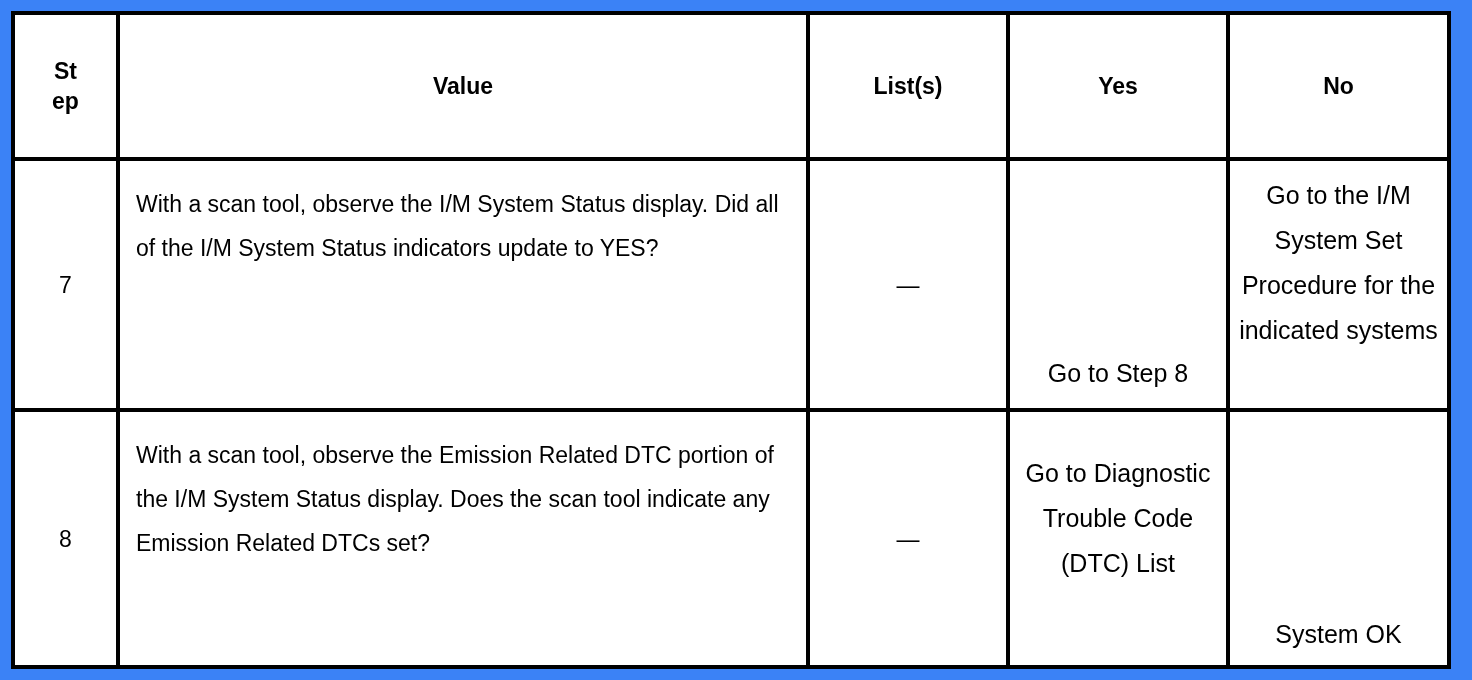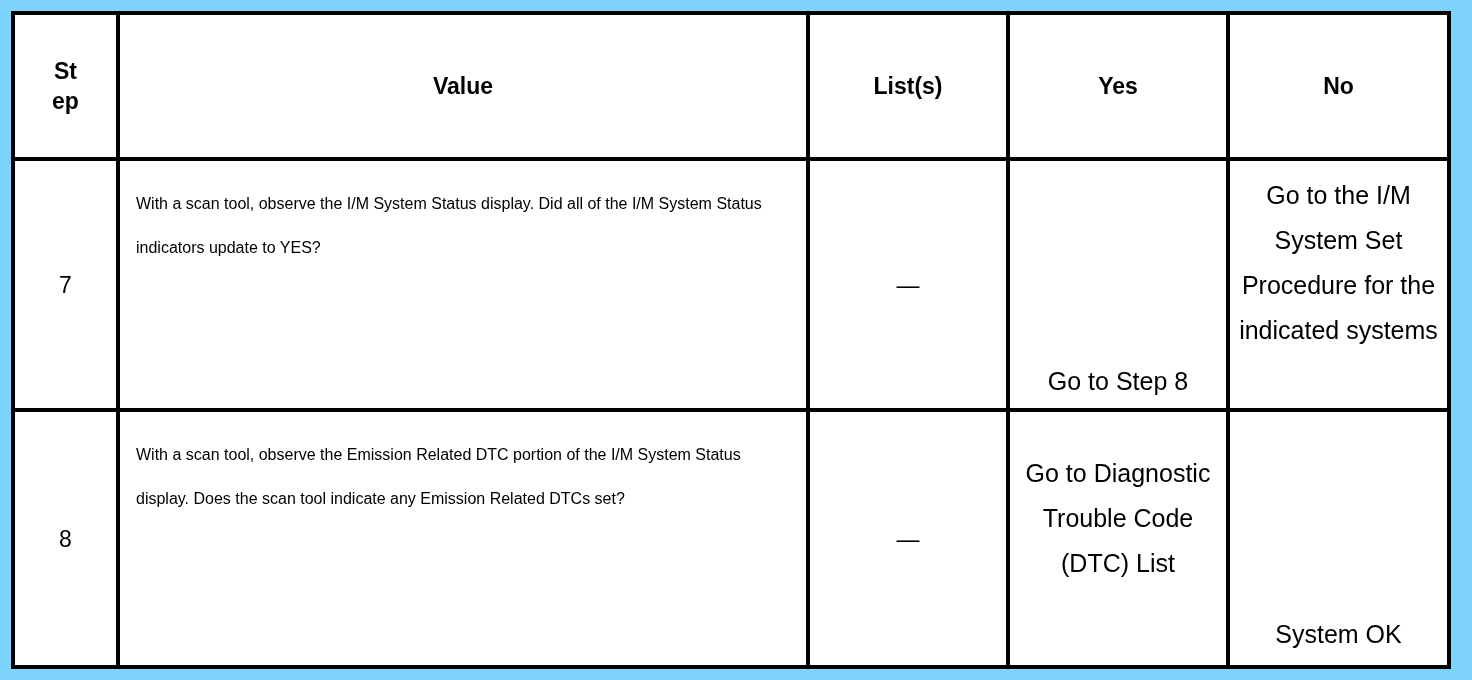--- a/index.html
+++ b/index.html
@@ -12,21 +12,21 @@
     height: 680px;
     font-family: "Liberation Sans", sans-serif;
     color: #000000;
     overflow: hidden;
   }
 
   .sheet {
     position: relative;
     width: 1472px;
     height: 680px;
-    background: #7dd3fc;
+    background: #3b82f6;
   }
 
   
   .diag-table {
     position: absolute;
     left: 11px;
     top: 11px;
     width: 1436px;      
     border-collapse: collapse;
     table-layout: fixed;
@@ -83,21 +83,21 @@
 
   
   td.cell-action {
     vertical-align: top;
     text-align: left;
   }
   td.cell-action .action-text {
     display: block;
     padding: 21px 17px 0 16px;
     line-height: 44px;
-    font-size: 16px;
+    font-size: 23px;
   }
 
   
   td.cell-value {
     text-align: center;
     vertical-align: middle;
   }
   td.cell-value .value-text {
     display: block;
     font-size: 23px;
@@ -109,21 +109,21 @@
   }
   td.cell-yes .branch-text,
   td.cell-no  .branch-text {
     display: block;
     font-size: 25px;
     line-height: 45px;
     padding: 0 6px;
   }
   
   td.cell-yes.align-bottom { vertical-align: bottom; }
-  td.cell-yes.align-bottom .branch-text { padding-bottom: 4px; }
+  td.cell-yes.align-bottom .branch-text { padding-bottom: 12px; }
   
   td.cell-no.align-top { vertical-align: top; }
   td.cell-no.align-top .branch-text { padding-top: 12px; }
   
   td.cell-yes.align-top { vertical-align: top; }
   td.cell-yes.align-top .branch-text { padding-top: 18px; margin-top: 21px; }
   
   td.cell-no.align-bottom { vertical-align: bottom; }
   td.cell-no.align-bottom .branch-text { padding-bottom: 8px; }
 </style>

